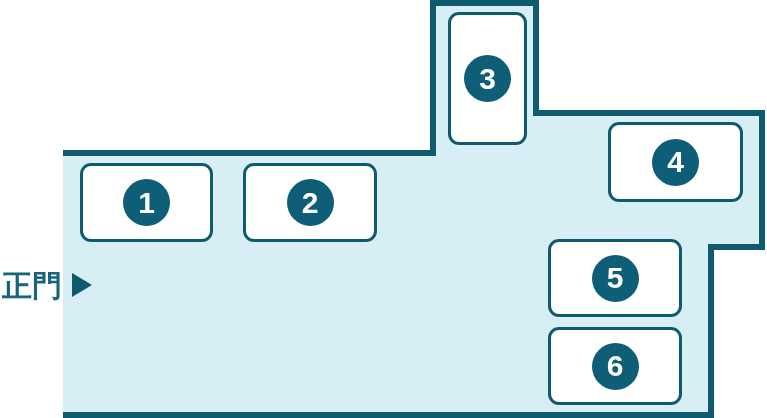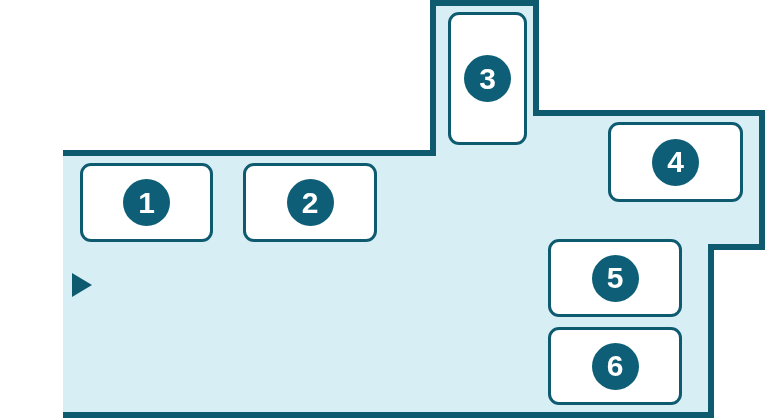--- a/index.html
+++ b/index.html
@@ -87,20 +87,21 @@
 </head>
 <body style="background: rgb(255, 255, 255);">
 
 <div class="stage">
 
   <svg class="shape-svg" viewBox="0 0 767 418" aria-hidden="true">
     <path class="shape-fill" d="M 63 153 L 433 153 L 433 3 L 536 3 L 536 113 L 762 113 L 762 247 L 711 247 L 711 415 L 63 415 Z"></path>
     <path class="shape-outline" d="M 63 153 L 433 153 L 433 3 L 536 3 L 536 113 L 762 113 L 762 247 L 711 247 L 711 415 L 63 415"></path>
   </svg>
 
+  <div class="gate-label">正門</div>
   <div class="gate-arrow"></div>
 
   <div class="building b1">
     <div class="badge">
       <span>1</span>
     </div>
   </div>
 
   <div class="building b2">
     <div class="badge">

